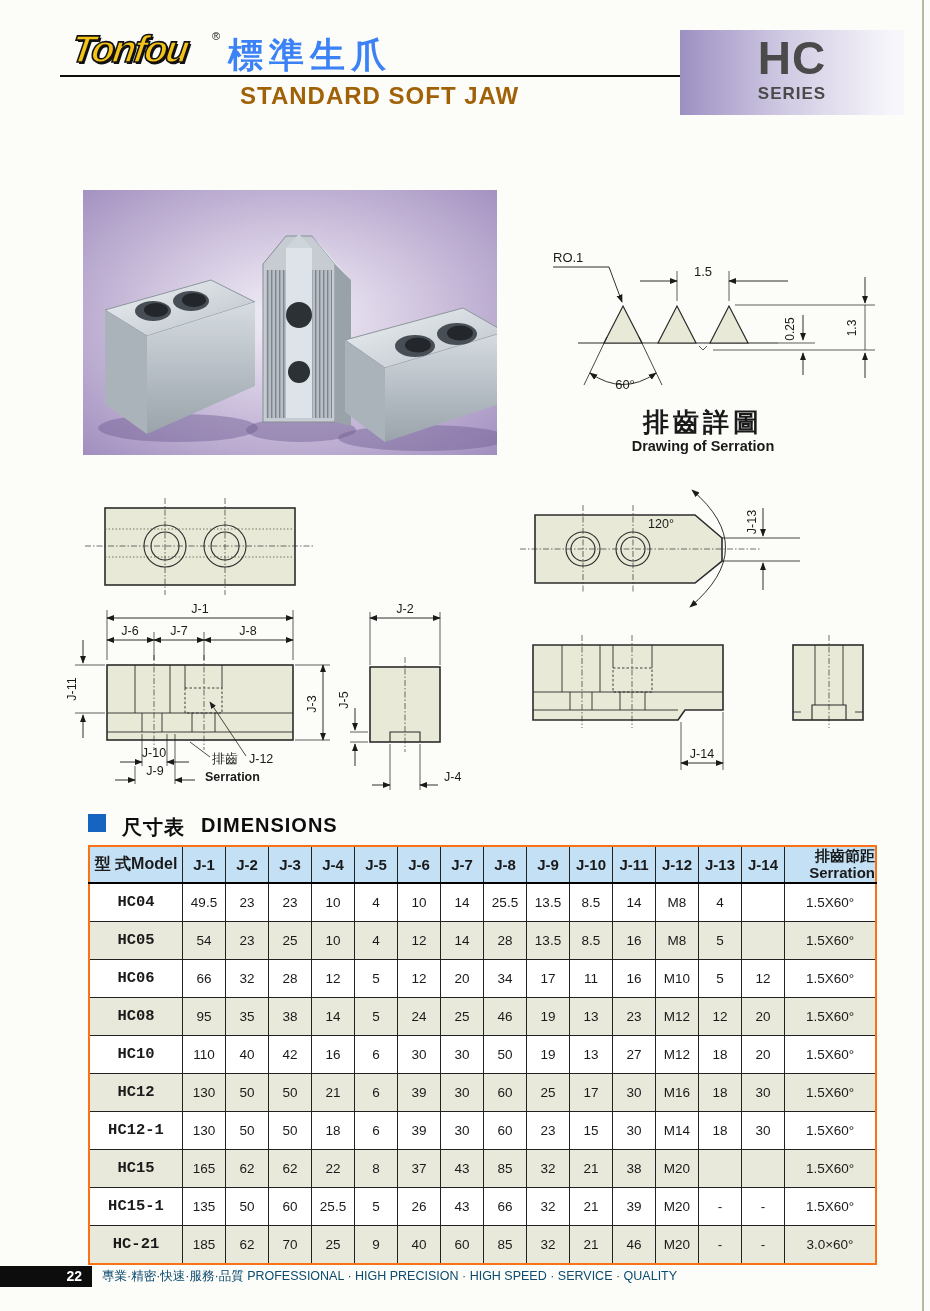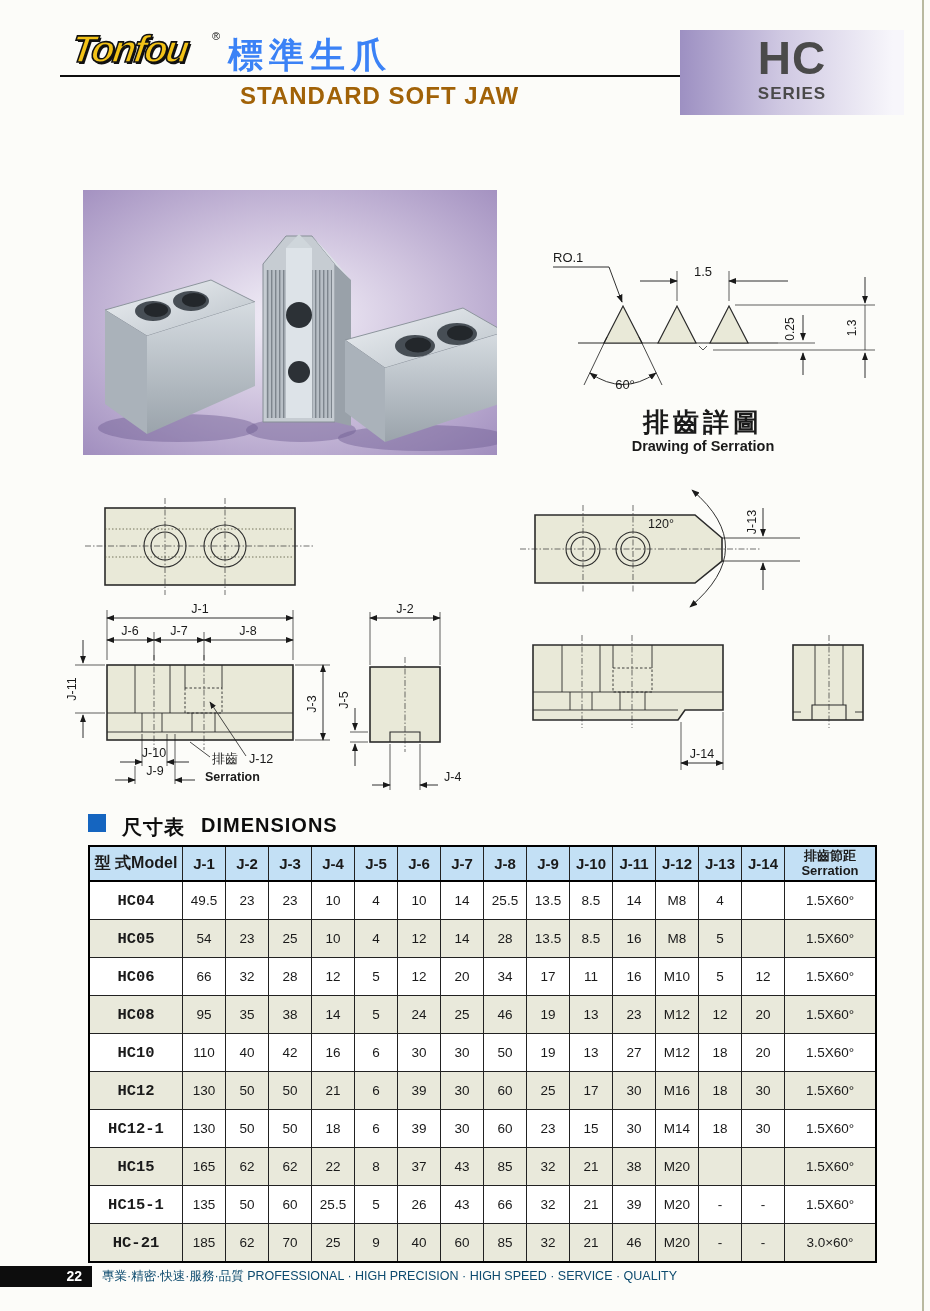--- a/index.html
+++ b/index.html
@@ -25,26 +25,26 @@
   
   #photo{left:83px;top:190px;}
   #serration-svg{left:535px;top:243px;}
   #drawings-svg{left:60px;top:460px;}
 
   
   #dim-head{left:88px;top:814px;height:24px;display:flex;gap:16px;}
   #dim-square{width:18px;height:18px;background:#1565c0;}
   .dim-title{font-size:20px;font-weight:bold;color:#0d0d0d;letter-spacing:1px;}
   #dim-table{left:88px;top:845px;}
-  table{border-collapse:collapse;table-layout:fixed;width:770px;border:2px solid #000000;}
+  table{border-collapse:collapse;table-layout:fixed;width:770px;border:2px solid #f97316;}
   th,td{border:1px solid #222;text-align:center;padding:0;overflow:hidden;}
   thead th{background:#c3e0f5;height:33px;font-size:15px;font-weight:bold;border-bottom:2px solid #000;}
   th.model{width:92px;font-size:16px;}
   th.jcol{width:42px;}
-  th.ser{width:90px;font-size:13px;line-height:1.15;}
+  th.ser{width:90px;font-size:15px;line-height:1.15;text-align:right;}
   tbody td{height:37px;font-size:13.5px;background:#fff;}
   td.model{font-weight:bold;font-size:15.5px;font-family:Liberation Mono, monospace;}
   tr.alt td{background:#e9e9db;}
 
   
   #page-bar{left:0;top:1266px;width:92px;height:21px;background:#0d0d0d;color:#fff;
         font-size:14px;font-weight:bold;text-align:right;line-height:21px;padding-right:10px;box-sizing:border-box;}
   #footer-text{left:102px;top:1268px;font-size:12.5px;color:#0c4a6e;}
 
   svg text{font-family:"Liberation Sans","DejaVu Sans",sans-serif;fill:#1a1a1a;}

